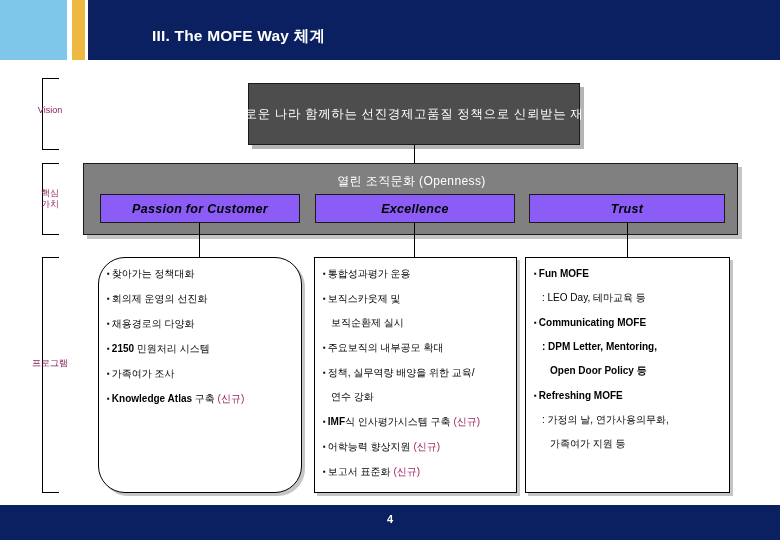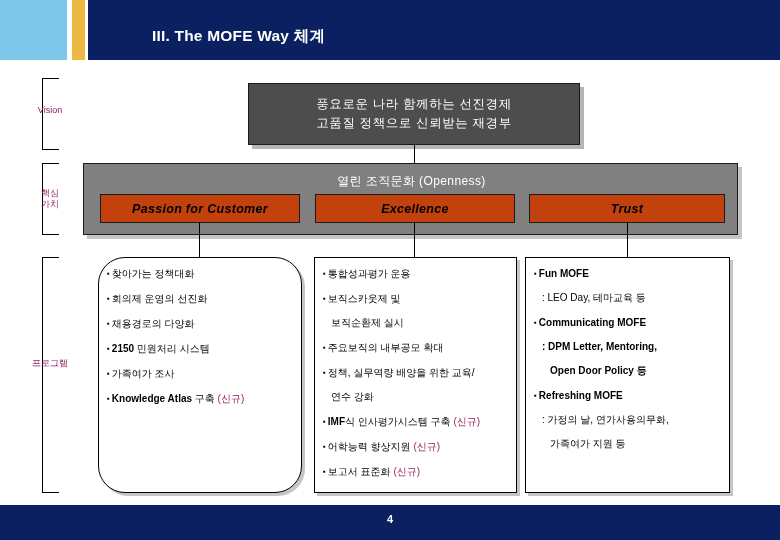--- a/index.html
+++ b/index.html
@@ -82,21 +82,21 @@
 
   
   #vision-box {
     position: absolute;
     left: 248px; top: 83px;
     width: 332px; height: 62px;
     background: #4d4d4d;
     border: 1.2px solid #1a1a1a;
     box-shadow: 4px 4px 0 rgba(120,120,120,0.55);
     display: flex;
-    flex-direction: column;
+    flex-direction: row;
     align-items: center;
     justify-content: center;
   }
   .vision-line {
     color: #ffffff;
     font-size: 12.5px;
     line-height: 19px;
     letter-spacing: 0.6px;
     white-space: nowrap;
   }
@@ -117,21 +117,21 @@
     text-align: center;
     font-size: 12px;
     color: #ffffff;
     letter-spacing: 0.4px;
     white-space: nowrap;
   }
   .value-box {
     position: absolute;
     top: 30px;
     height: 29px;
-    background: #c2410c;
+    background: #8b5cf6;
     border: 1.2px solid #1a1a1a;
     display: flex;
     align-items: center;
     justify-content: center;
     font-size: 12.5px;
     font-weight: bold;
     font-style: italic;
     color: #000000;
     letter-spacing: 0.3px;
     white-space: nowrap;

